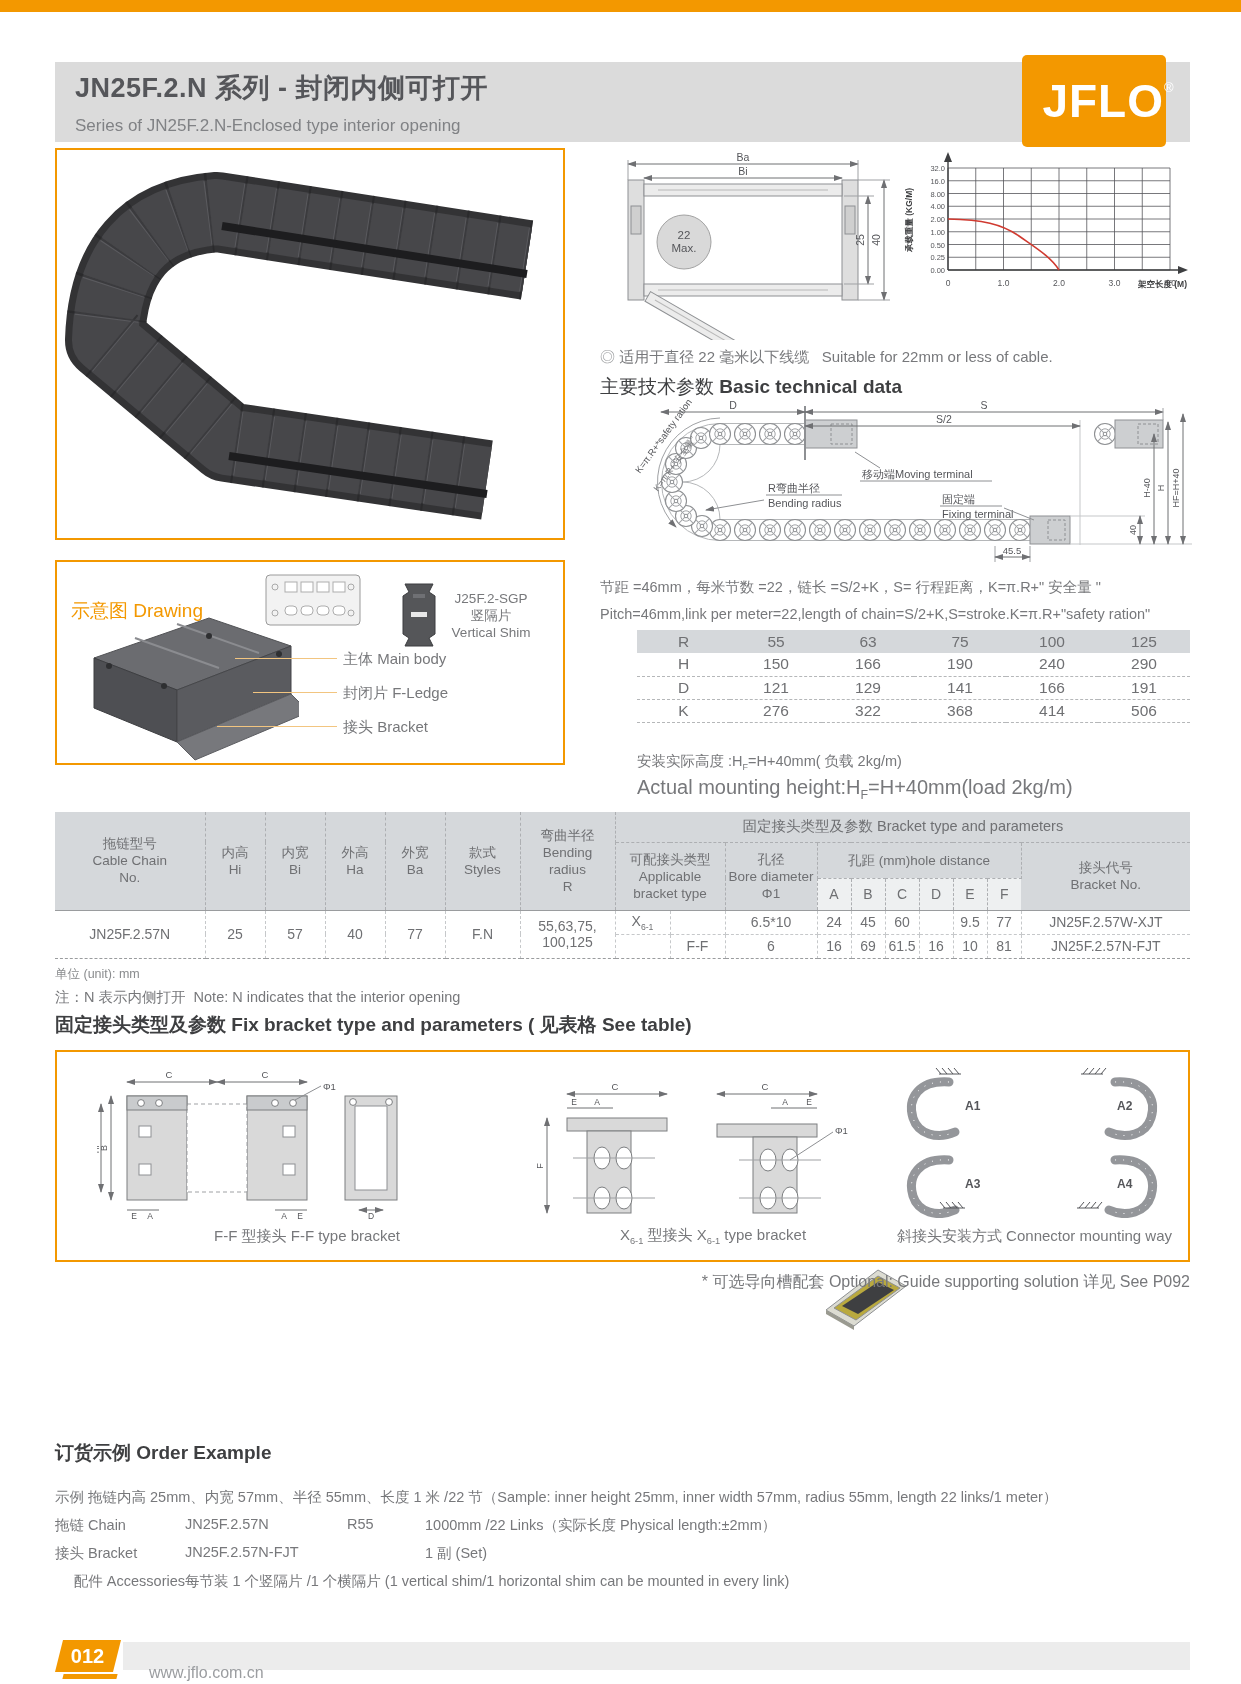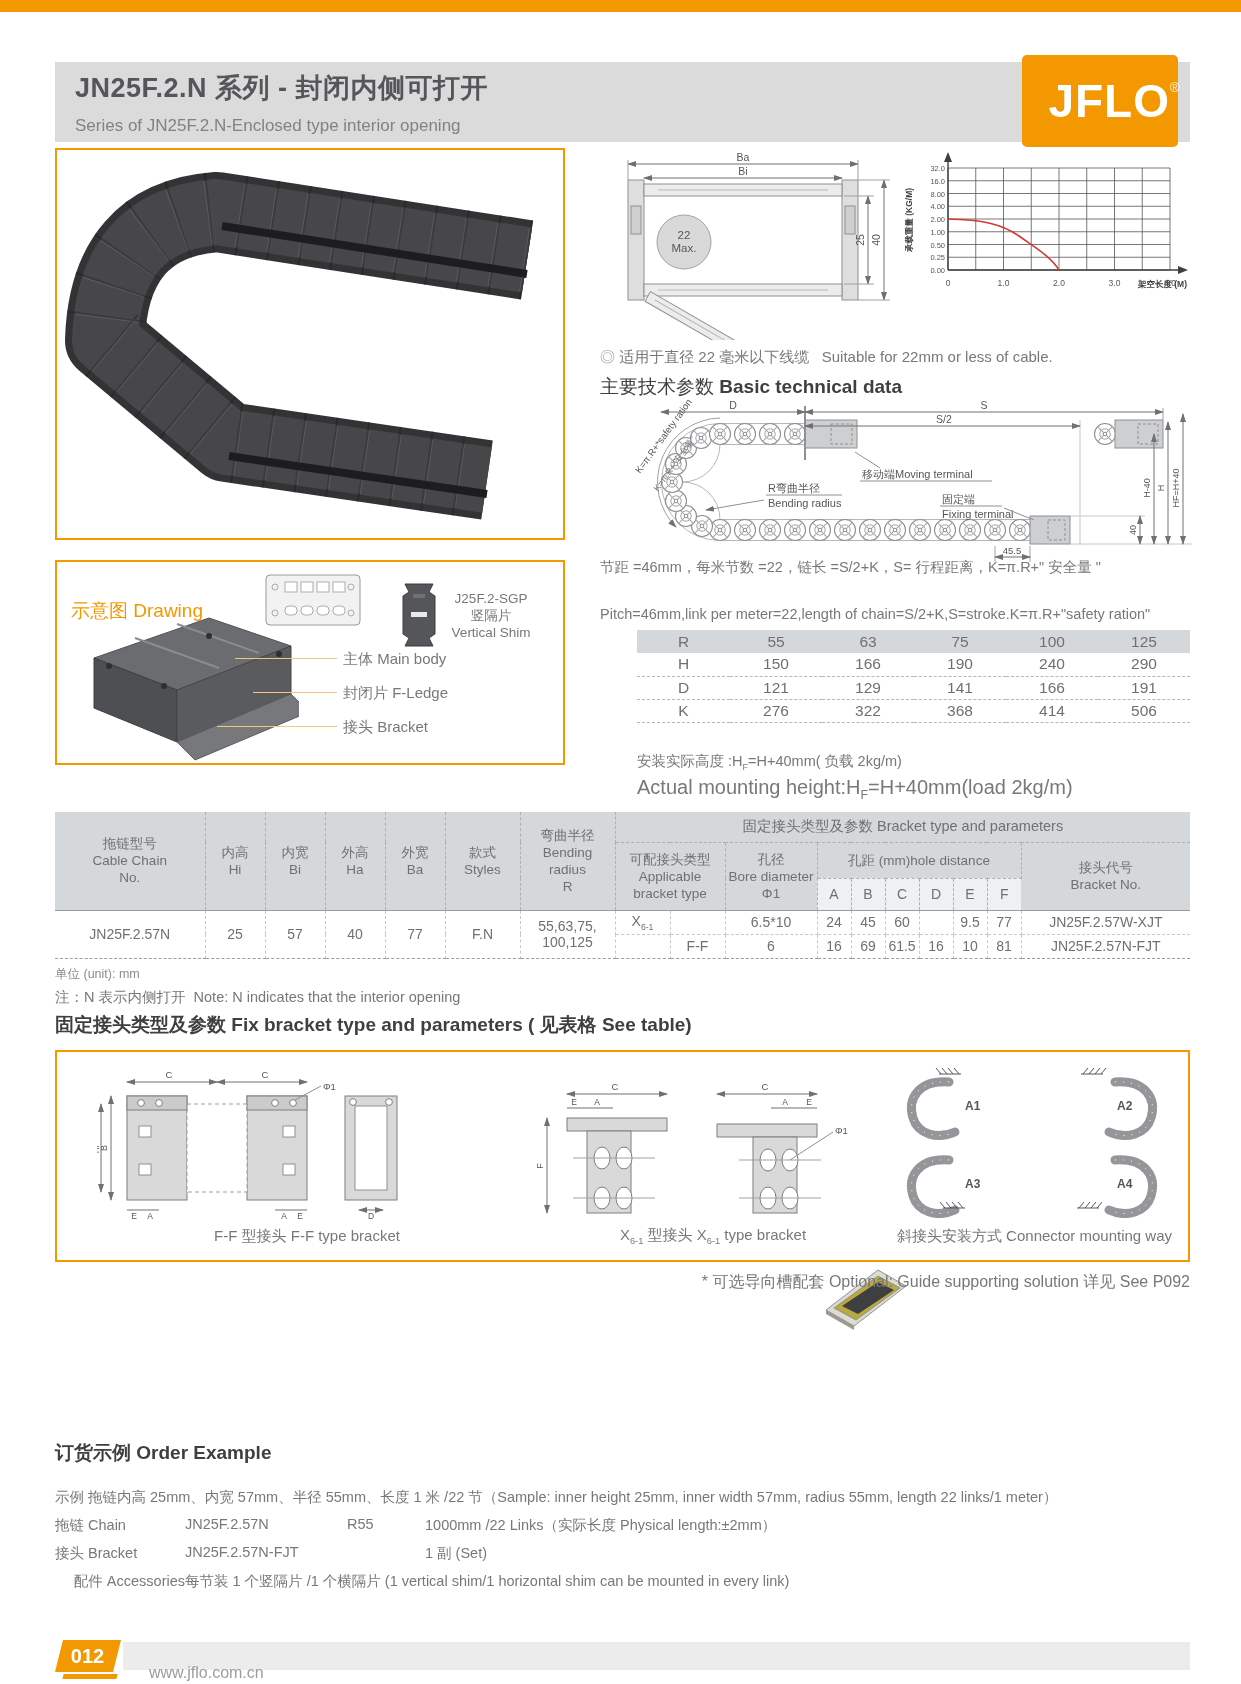--- a/index.html
+++ b/index.html
@@ -9,21 +9,21 @@
   *{margin:0;padding:0;box-sizing:border-box;}
   body{background:#fff;}
   .page{position:relative;width:1241px;height:1684px;background:#fff;overflow:hidden;
         font-family:"Liberation Sans",sans-serif;color:var(--text);}
   .abs{position:absolute;}
   .topbar{left:0;top:0;width:1241px;height:12px;background:var(--accent);}
   
   .hdr{left:55px;top:62px;width:1135px;height:80px;background:var(--hdrbg);}
   .hdr .t1{position:absolute;left:20px;top:8px;font-size:27px;font-weight:bold;color:var(--title);letter-spacing:.5px;}
   .hdr .t2{position:absolute;left:20px;top:46px;font-size:17px;color:#808285;margin-top:8px;}
-  .logo{left:1022px;top:55px;width:156px;height:92px;background:var(--accent);border-radius:5px;
+  .logo{left:1022px;top:55px;width:144px;height:92px;background:var(--accent);border-radius:5px;
         display:flex;align-items:center;justify-content:center;padding-left:28px;}
   .logo span{color:#fff;font-size:46px;font-weight:bold;letter-spacing:1px;}
   .logo sup{color:#fff;font-size:13px;margin-top:-28px;}
   
   .obox{border:2px solid var(--accent);background:#fff;}
   .photo{left:55px;top:148px;width:510px;height:392px;}
   .schem{left:55px;top:560px;width:510px;height:205px;}
   .schem-h{position:absolute;left:14px;top:10px;color:var(--accent);font-size:19px;margin-top:26px;}
   .callout{position:absolute;font-size:15px;color:#77787B;}
   .cline{position:absolute;height:1px;background:#F2C580;}
@@ -328,21 +328,21 @@
     <line x1="554" y1="34" x2="554" y2="144" stroke="#6f7073" marker-start="url(#ms)" marker-end="url(#me)"></line>
     <text transform="rotate(-90,550,88)" x="550" y="88" text-anchor="middle" font-size="9" fill="#55565a">H-40</text>
     <line x1="568" y1="22" x2="568" y2="144" stroke="#6f7073" marker-start="url(#ms)" marker-end="url(#me)"></line>
     <text transform="rotate(-90,564,88)" x="564" y="88" text-anchor="middle" font-size="9" fill="#55565a">H</text>
     <line x1="583" y1="14" x2="583" y2="144" stroke="#6f7073" marker-start="url(#ms)" marker-end="url(#me)"></line>
     <text transform="rotate(-90,579,88)" x="579" y="88" text-anchor="middle" font-size="9" fill="#55565a">HF=H+40</text>
     <text transform="rotate(-54,40,74)" x="40" y="74" font-size="9.5" fill="#55565a">K=π.R+*safety ration</text>
     <text transform="rotate(-54,58,92)" x="58" y="92" font-size="9" fill="#77787b">K=π.R+"安全量"</text>
   </svg>
 
-  <div class="abs pitch" style="top:558px;">节距 =46mm，每米节数 =22，链长 =S/2+K，S= 行程距离，K=π.R+" 安全量 "</div>
+  <div class="abs pitch" style="top:578px;">节距 =46mm，每米节数 =22，链长 =S/2+K，S= 行程距离，K=π.R+" 安全量 "</div>
   <div class="abs pitch" style="top:606px;">Pitch=46mm,link per meter=22,length of chain=S/2+K,S=stroke.K=π.R+"safety ration"</div>
 
   <table class="abs ttab">
     <colgroup>
         <col style="width:93px">
         <col>
         <col>
         <col>
         <col>
         <col>

